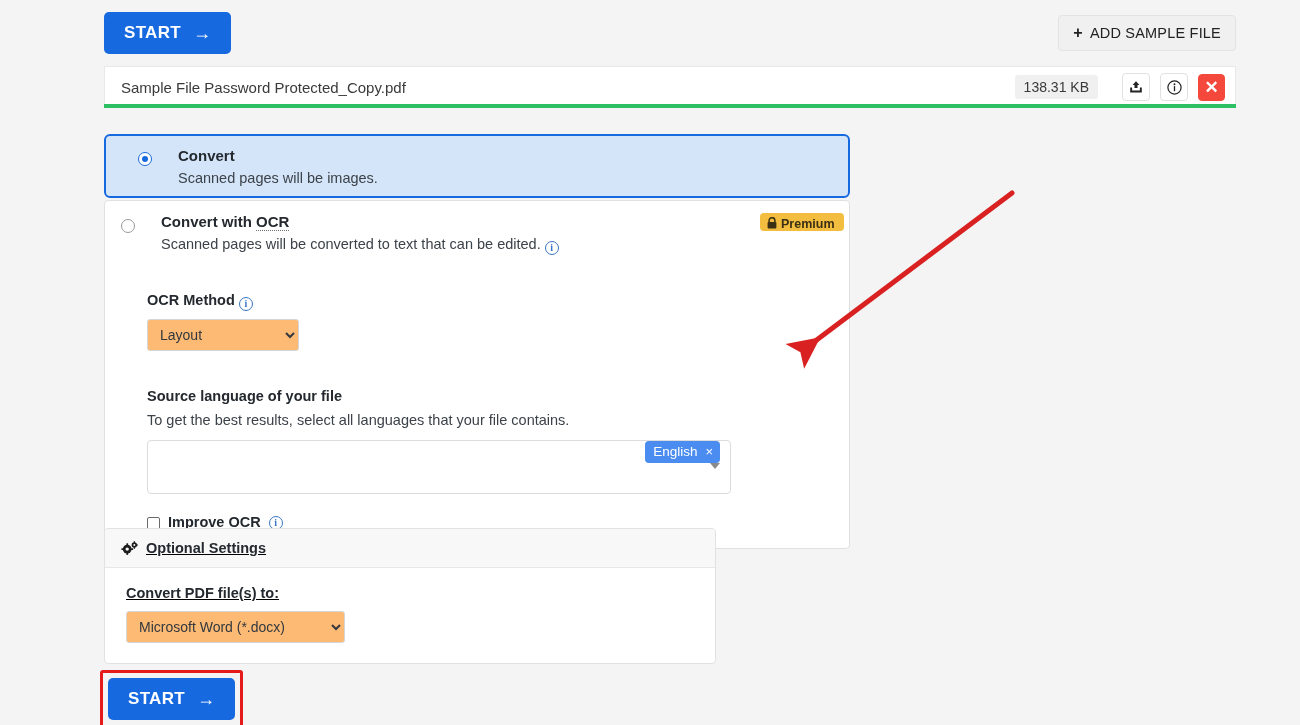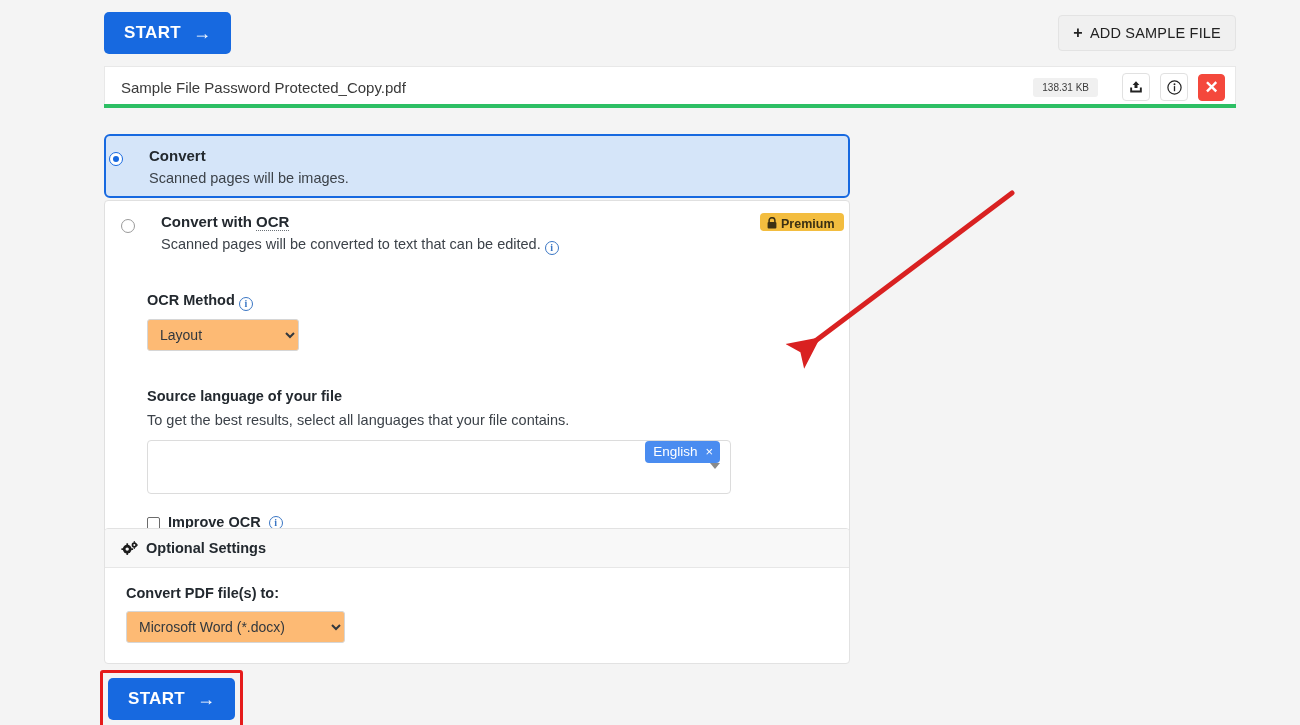--- a/index.html
+++ b/index.html
@@ -70,21 +70,21 @@
     padding: 0 10px 0 16px;
   }
   .file-name {
     font-size: 15px;
     color: #3a3a3a;
     flex: 1;
     white-space: nowrap;
     overflow: hidden;
   }
   .file-size {
-    font-size: 10px;
+    font-size: 14px;
     color: #3a3a3a;
     background: #f0f0f0;
     border-radius: 3px;
     padding: 4px 9px;
     margin-right: 14px;
   }
   .icon-btn {
     width: 28px; height: 28px;
     border: 1px solid #e1e1e1;
     border-radius: 4px;
@@ -130,21 +130,21 @@
     background: #fff;
   }
   .opt-selected {
     top: 134px;
     height: 64px;
     background: #d5e5f9;
     border: 2px solid #1769e0;
     border-radius: 6px;
     display: flex;
     align-items: flex-start;
-    padding: 12px 16px 0 3px;
+    padding: 12px 16px 0 32px;
   }
   .opt-plain {
     top: 200px;
     min-height: 302px;
     border: 1px solid #e0e0e0;
     border-radius: 4px;
     padding: 14px 16px 18px 16px;
   }
   .radio {
     width: 14px; height: 14px;
@@ -285,25 +285,26 @@
   .check-label {
     font-size: 14.5px;
     font-weight: bold;
     color: #23292f;
   }
 
   
   .opt-settings {
     position: absolute;
     left: 104px; top: 528px;
-    width: 746px;
+    width: 612px;
     border: 1px solid #e2e2e2;
     border-radius: 4px;
     background: #fff;
     overflow: hidden;
+    text-decoration: underline;
   }
   .os-header {
     background: #f8f8f8;
     border-bottom: 1px solid #e7e7e7;
     height: 39px;
     display: flex;
     align-items: center;
     gap: 8px;
     padding: 0 16px;
     font-size: 14.5px;

